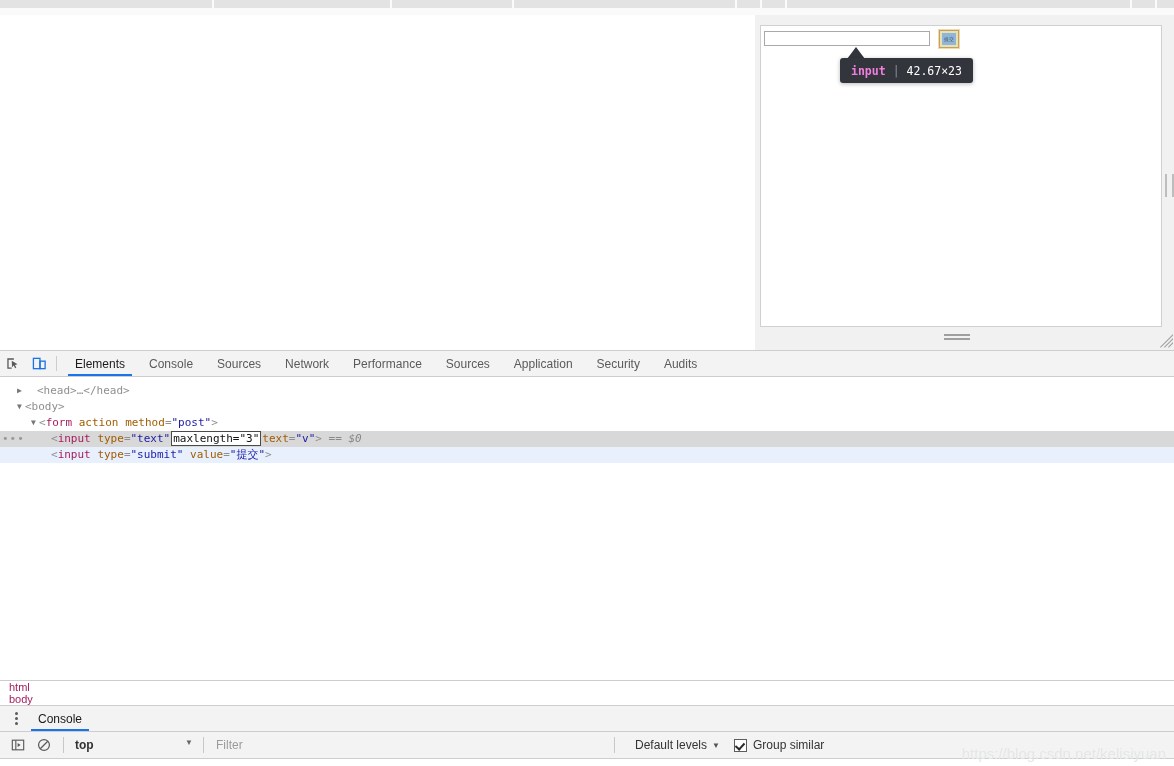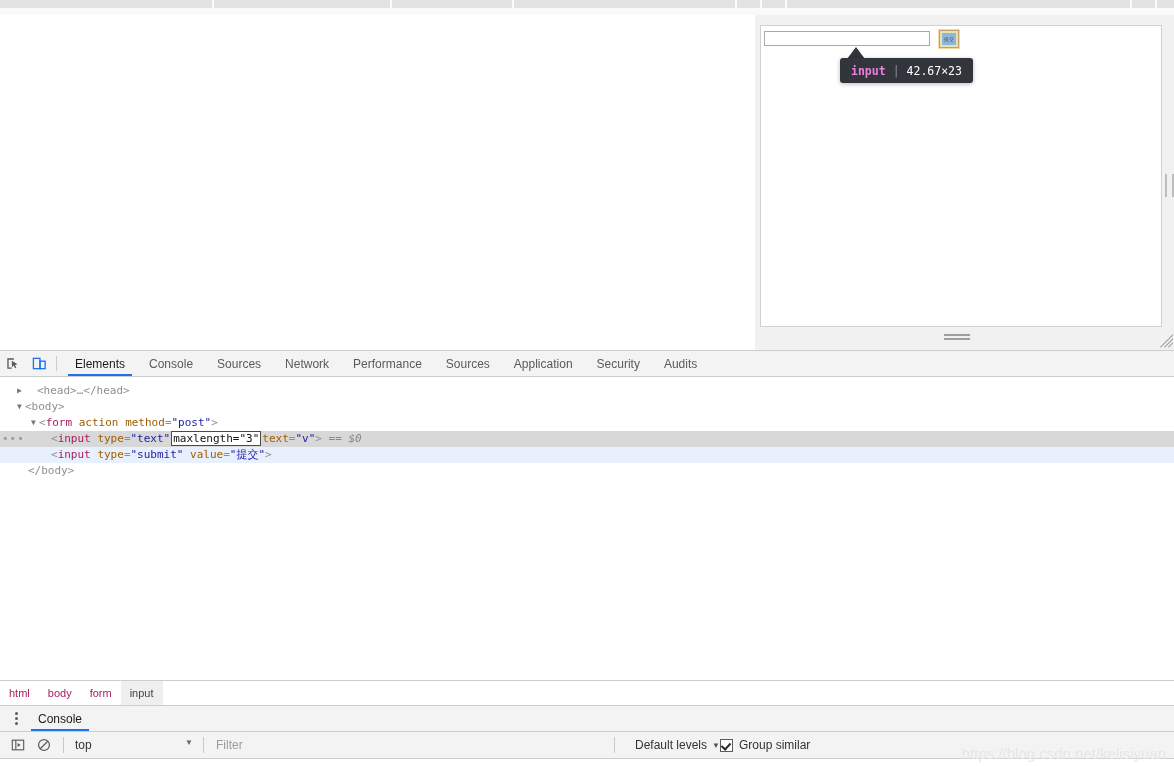--- a/index.html
+++ b/index.html
@@ -296,20 +296,21 @@
 
   
   .dt-crumbs {
     position: relative;
     height: 24px;
     border-top: 1px solid #cdcdcd;
     background: #ffffff;
     display: flex;
     align-items: stretch;
     font-size: 11px;
+    flex-direction: column;
   }
   .crumb {
     display: flex;
     align-items: center;
     padding: 0 9px;
     color: #a71d5d;
     cursor: pointer;
   }
   .crumb.active {
     background: #efefef;
@@ -387,20 +388,21 @@
   }
   .ctx-select {
     display: flex;
     align-items: flex-start;
     justify-content: space-between;
     width: 122px;
     font-size: 12px;
     color: #333;
     cursor: pointer;
     padding-left: 5px;
+    font-weight: bold;
   }
   .ctx-select .caret {
     font-size: 8px;
     color: #666;
     margin-right: 4px;
   }
   .filter-input {
     flex: 0 0 auto;
     width: 390px;
     height: 18px;
@@ -424,20 +426,21 @@
   .levels-select .caret {
     font-size: 8px;
     color: #555;
     margin-left: 5px;
   }
   .group-similar {
     display: flex;
     align-items: center;
     font-size: 12px;
     color: #333;
+    margin-left: 14px;
     cursor: pointer;
   }
   .gs-check {
     width: 11px;
     height: 11px;
     border: 1px solid #5c5c5c;
     background: #fff;
     margin-right: 6px;
     position: relative;
   }
@@ -603,23 +606,20 @@
       <span class="meta">== $0</span>
     </div>
 
     <div class="tnode ind4 selected">
       <span class="punct">&lt;</span><span class="tag">input</span>
       <span class="attr">type</span><span class="punct">=</span><span class="val">"submit"</span>
       <span class="attr">value</span><span class="punct">=</span><span class="val">"提交"</span><span class="punct">&gt;</span>
     </div>
 
 
-    <div class="tnode ind2">
-      <span class="punct">&lt;/body&gt;</span>
-    </div>
 
   </div>
 
   <div class="dt-crumbs">
     <div class="crumb">
       <span>html</span>
     </div>
     <div class="crumb">
       <span>body</span>
     </div>

